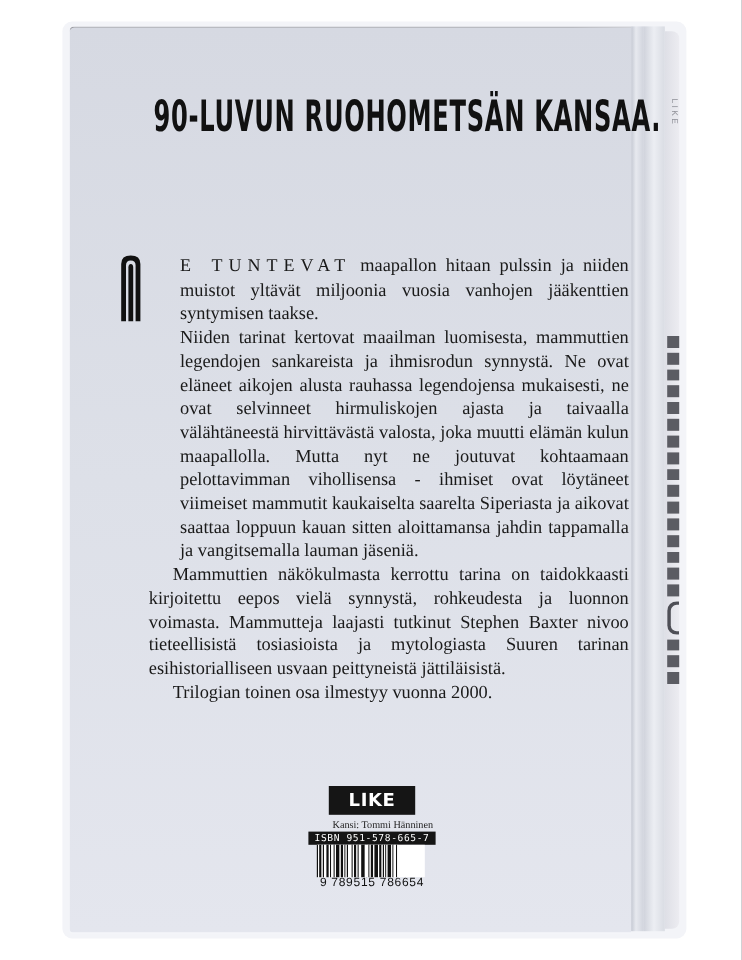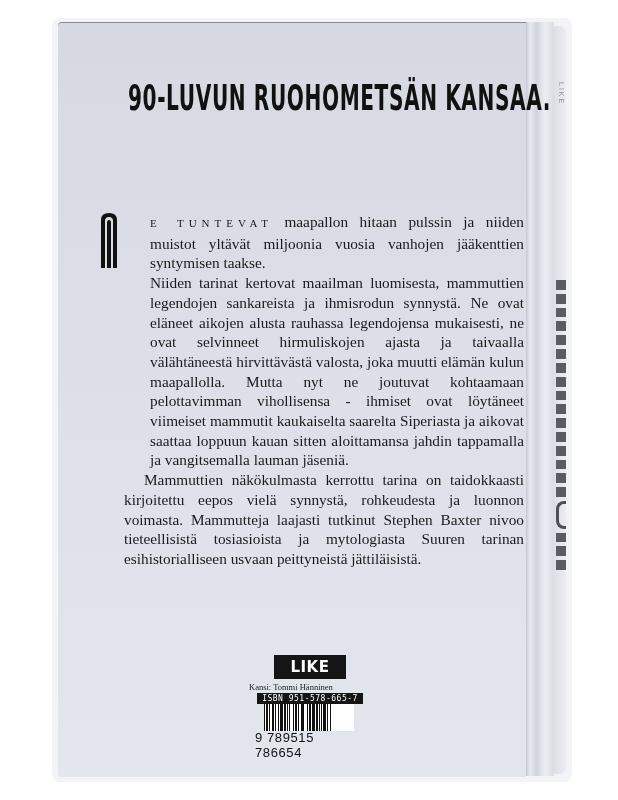--- a/index.html
+++ b/index.html
@@ -55,48 +55,48 @@
       position: absolute; left: 140px; top: 140px; width: 400px; text-align: center;
       font-size: 27px; line-height: 30px; color: #151515;
     }
     .body-text {
       position: absolute; left: 124px; top: 212px; width: 400px;
       font-size: 15.3px; line-height: 19.7px; color: #1a1a1a; text-align: justify;
     }
     .body-text p { margin: 0; }
     .body-text p.indent { text-indent: 20px; }
     .body-text p.first { padding-left: 26px; }
-    .smallcaps { letter-spacing: 5px; font-size: 11px; text-transform: uppercase; }
+    .smallcaps { letter-spacing: 5px; font-size: 15px; text-transform: uppercase; }
     .dropcap {
       position: absolute; left: 99px; top: 212px; width: 20px; height: 56px;
     }
     .trilogy { text-indent: 20px; }
 
     .publisher {
       position: absolute; left: 274px; top: 655px; width: 72px; height: 24px;
       background: #151515; color: #fff; display: flex; align-items: center; justify-content: center;
       font-family: "DejaVu Sans", sans-serif; font-weight: bold; font-size: 15px; letter-spacing: 0.5px;
     }
     .credit {
-      position: absolute; left: 249px; top: 682px; width: 118px; text-align: left;
+      position: absolute; left: 260px; top: 682px; width: 118px; text-align: center;
       font-size: 8.5px; color: #222;
     }
     .isbn {
       position: absolute; left: 257px; top: 693px; width: 106px; height: 11px;
       background: #151515; color: #fff; font-family: "DejaVu Sans Mono", monospace;
       font-size: 8px; line-height: 11px; text-align: center; letter-spacing: 0.5px;
     }
     .barcode {
       position: absolute; left: 264px; top: 704px; width: 90px; height: 27px;
       display: flex; align-items: stretch; background: #fff;
     }
     .barcode span { display: block; height: 100%; }
     .barcode-number {
-      position: absolute; left: 255px; top: 730px; width: 110px; text-align: left;
-      font-family: "Liberation Sans", sans-serif; font-size: 13px; color: #111; letter-spacing: 0.6px;
+      position: absolute; left: 255px; top: 730px; width: 110px; text-align: center;
+      font-family: "Liberation Sans", sans-serif; font-size: 10px; color: #111; letter-spacing: 0.6px;
     }
   </style>
 </head>
 <body>
 
 <div class="shadow"></div>
 <div class="cover"></div>
 <div class="hinge"></div>
 <div class="spine-face"></div>
 <div class="spine-edge"></div>
@@ -132,20 +132,21 @@
 
 <svg class="dropcap" viewBox="0 0 20 56">
   <path d="M2 56 V8 Q2 1 10 1 Q18 1 18 8 V56 H14 V9 Q14 5 10 5 Q6 5 6 9 V56 Z" fill="#111"></path>
   <path d="M8 56 V11 Q8 8 10 8 Q12 8 12 11 V56 Z" fill="#111"></path>
 </svg>
 
 <div class="body-text">
   <p class="first"><span class="smallcaps">e tuntevat</span><span> maapallon hitaan pulssin ja niiden muistot yltävät miljoonia vuosia vanhojen jääkenttien syntymisen taakse.</span></p>
   <p class="first">Niiden tarinat kertovat maailman luomisesta, mammuttien legendojen sankareista ja ihmisrodun synnystä. Ne ovat eläneet aikojen alusta rauhassa legendojensa mukaisesti, ne ovat selvinneet hirmuliskojen ajasta ja taivaalla välähtäneestä hirvittävästä valosta, joka muutti elämän kulun maapallolla. Mutta nyt ne joutuvat kohtaamaan pelottavimman vihollisensa - ihmiset ovat löytäneet viimeiset mammutit kaukaiselta saarelta Siperiasta ja aikovat saattaa loppuun kauan sitten aloittamansa jahdin tappamalla ja vangitsemalla lauman jäseniä.</p>
   <p class="indent">Mammuttien näkökulmasta kerrottu tarina on taidokkaasti kirjoitettu eepos vielä synnystä, rohkeudesta ja luonnon voimasta. Mammutteja laajasti tutkinut Stephen Baxter nivoo tieteellisistä tosiasioista ja mytologiasta Suuren tarinan esihistorialliseen usvaan peittyneistä jättiläisistä.</p>
+  <p class="trilogy">Trilogian toinen osa ilmestyy vuonna 2000.</p>
 </div>
 
 <div class="publisher">LIKE</div>
 <div class="credit">Kansi: Tommi Hänninen</div>
 <div class="isbn">ISBN 951-578-665-7</div>
 <div class="barcode" id="barcode">
     <span style="width: 0.95px; background: rgb(17, 17, 17);"></span>
     <span style="width: 0.95px; background: rgb(255, 255, 255);"></span>
     <span style="width: 1.9px; background: rgb(17, 17, 17);"></span>
     <span style="width: 0.95px; background: rgb(255, 255, 255);"></span>

